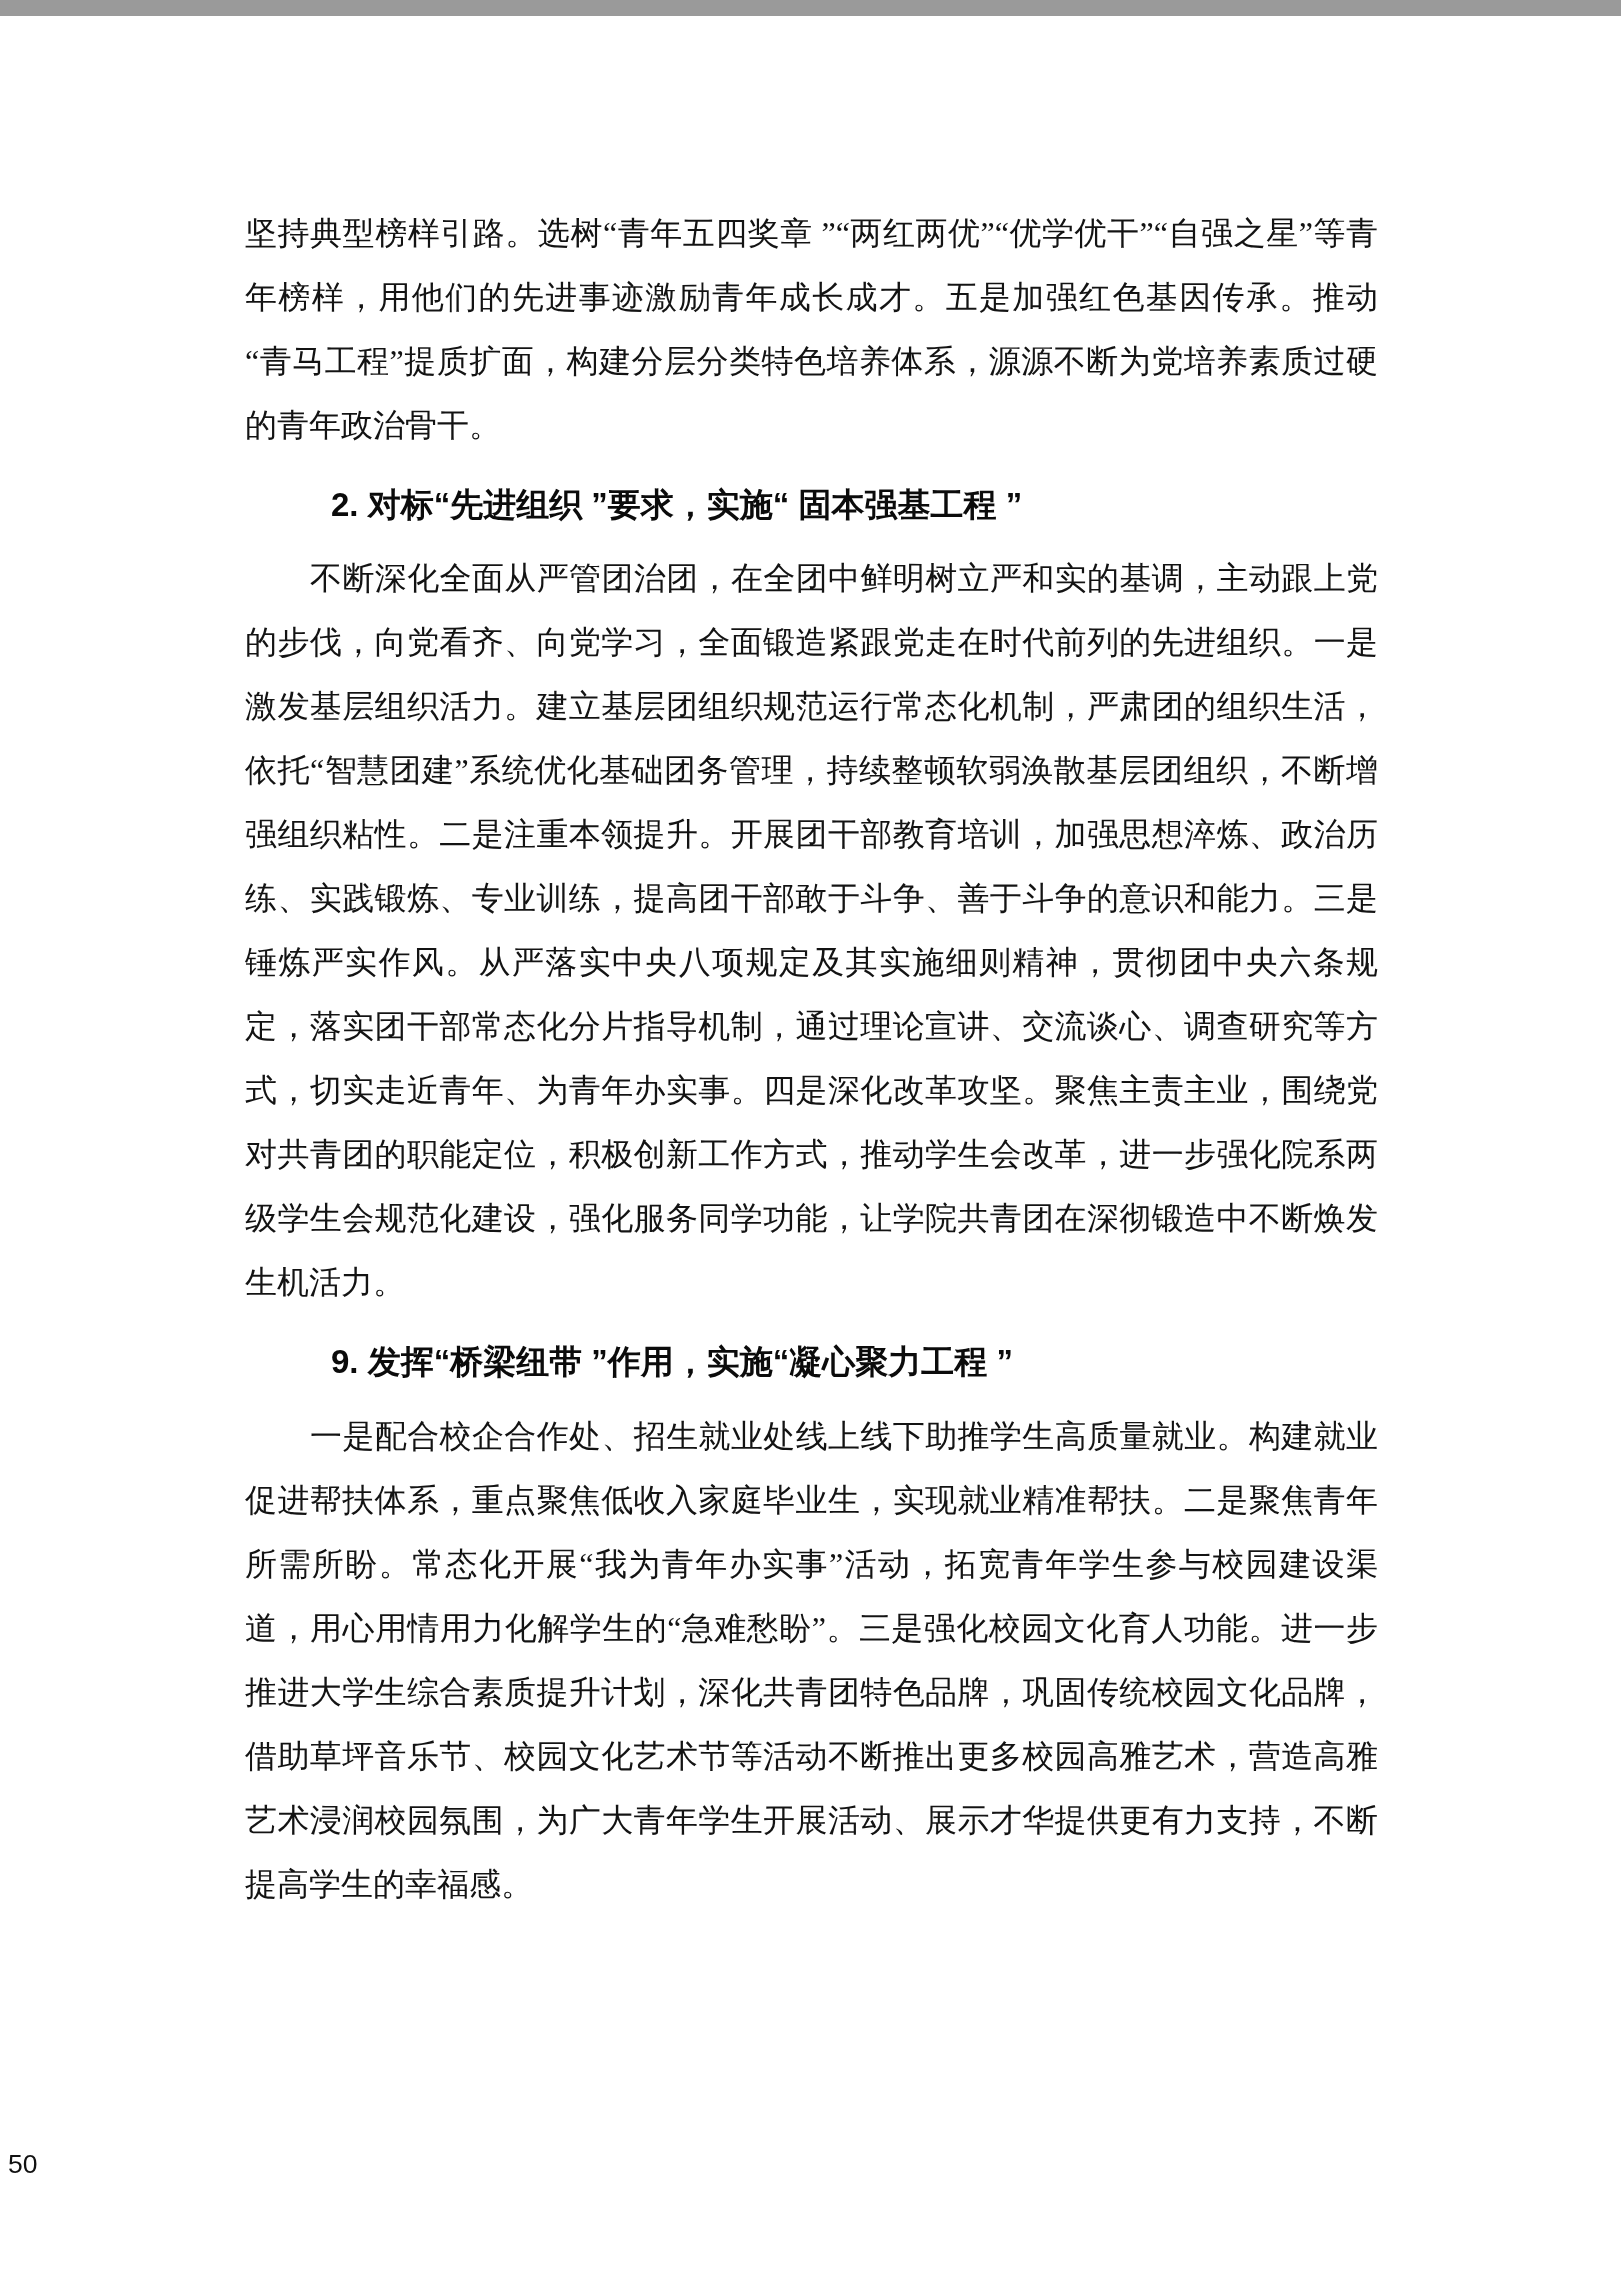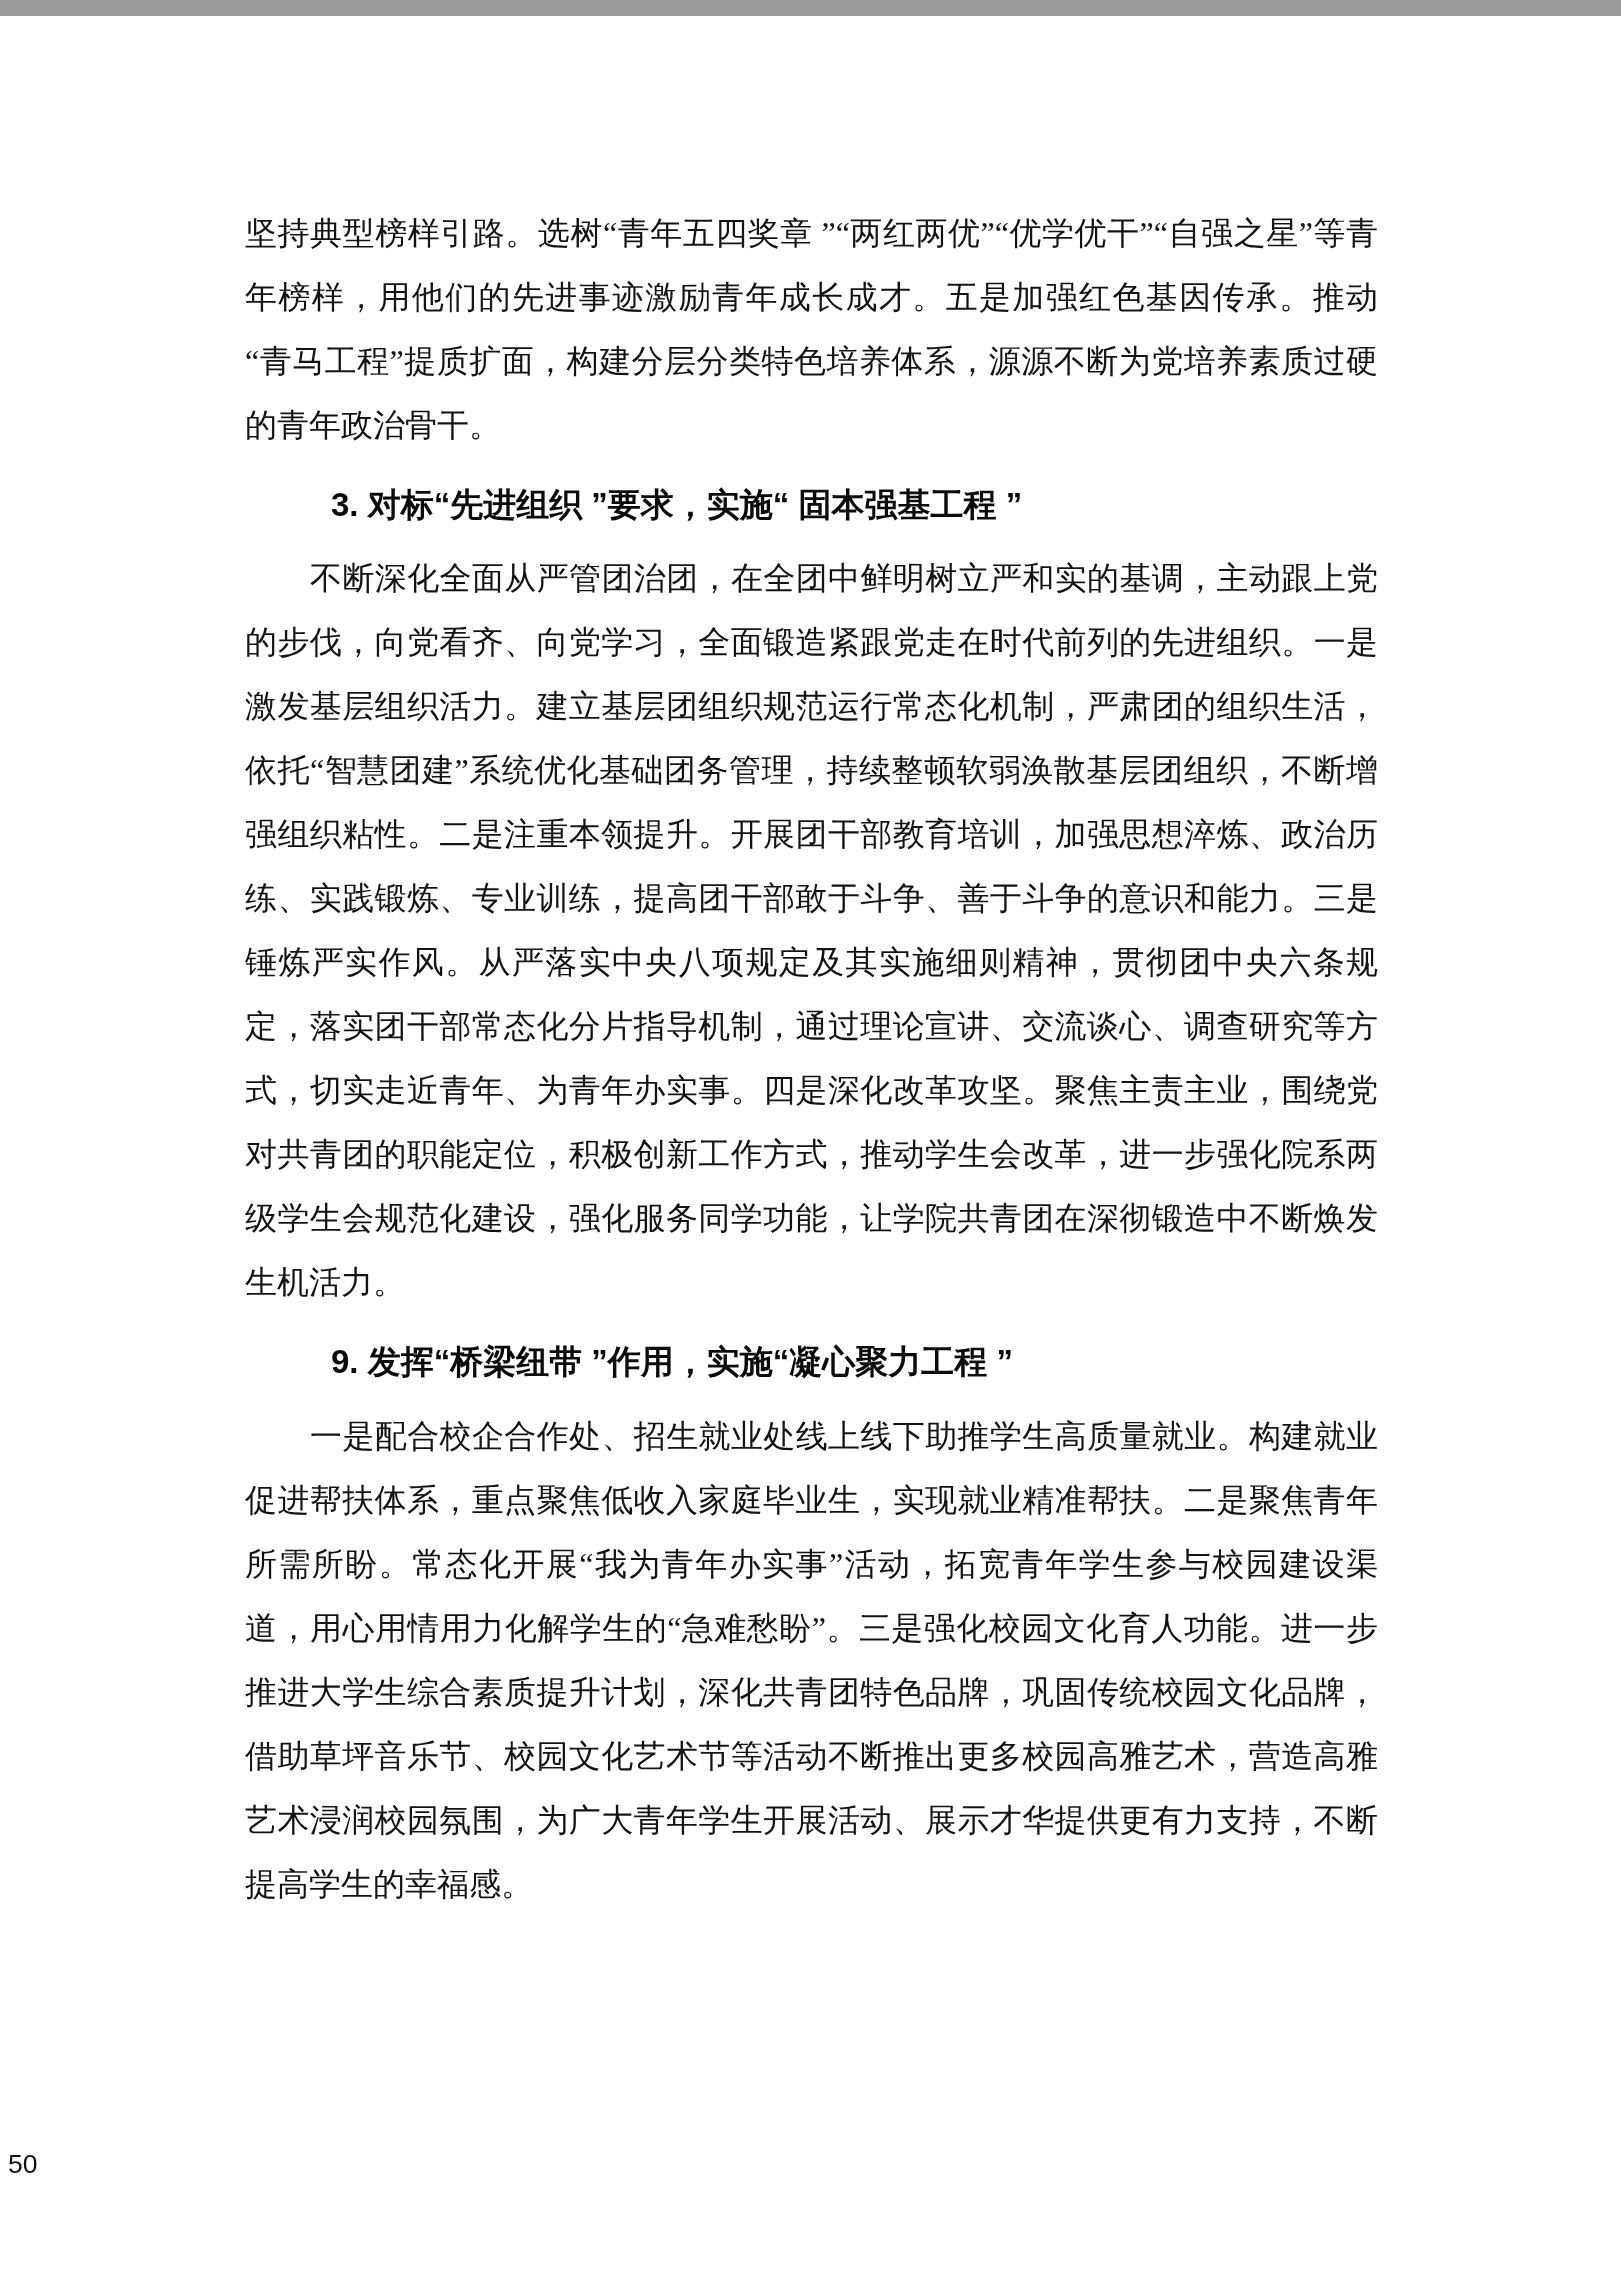--- a/index.html
+++ b/index.html
@@ -58,21 +58,21 @@
     font-size: 26.5px;
     color: #111111;
   }
 </style>
 </head>
 <body>
 
 <div class="page">
   <div class="body-text">
       <p class="doc-paragraph"><span>坚持典型榜样引路。选树“青年五四奖章 ”“两红两优”“优学优干”“自强之星”等青年榜样，用他们的先进事迹激励青年成长成才。五是加强红色基因传承。推动“青马工程”提质扩面，构建分层分类特色培养体系，源源不断为党培养素质过硬的青年政治骨干。</span></p>
-      <h3 class="doc-heading">3. 对标“先进组织 ”要求，实施“ 固本强基工程 ”</h3>
+      <h3 class="doc-heading">2. 对标“先进组织 ”要求，实施“ 固本强基工程 ”</h3>
       <p class="doc-paragraph indent"><span>不断深化全面从严管团治团，在全团中鲜明树立严和实的基调，主动跟上党的步伐，向党看齐、向党学习，全面锻造紧跟党走在时代前列的先进组织。</span><strong>一是</strong><span>激发基层组织活力。建立基层团组织规范运行常态化机制，严肃团的组织生活，依托“智慧团建”系统优化基础团务管理，持续整顿软弱涣散基层团组织，不断增强组织粘性。</span><strong>二是</strong><span>注重本领提升。开展团干部教育培训，加强思想淬炼、政治历练、实践锻炼、专业训练，提高团干部敢于斗争、善于斗争的意识和能力。</span><strong>三是</strong><span>锤炼严实作风。从严落实中央八项规定及其实施细则精神，贯彻团中央六条规定，落实团干部常态化分片指导机制，通过理论宣讲、交流谈心、调查研究等方式，切实走近青年、为青年办实事。</span><strong>四是</strong><span>深化改革攻坚。聚焦主责主业，围绕党对共青团的职能定位，积极创新工作方式，推动学生会改革，进一步强化院系两级学生会规范化建设，强化服务同学功能，让学院共青团在深彻锻造中不断焕发生机活力。</span></p>
       <h3 class="doc-heading">9. 发挥“桥梁纽带 ”作用，实施“凝心聚力工程 ”</h3>
       <p class="doc-paragraph indent"><span>一是配合校企合作处、招生就业处线上线下助推学生高质量就业。构建就业促进帮扶体系，重点聚焦低收入家庭毕业生，实现就业精准帮扶。二是聚焦青年所需所盼。常态化开展“我为青年办实事”活动，拓宽青年学生参与校园建设渠道，用心用情用力化解学生的“急难愁盼”。三是强化校园文化育人功能。进一步推进大学生综合素质提升计划，深化共青团特色品牌，巩固传统校园文化品牌，借助草坪音乐节、校园文化艺术节等活动不断推出更多校园高雅艺术，营造高雅艺术浸润校园氛围，为广大青年学生开展活动、展示才华提供更有力支持，不断提高学生的幸福感。</span></p>
     </div>
   <div class="page-footer">
     <span class="page-number">50</span>
   </div>
 </div>
 
 

